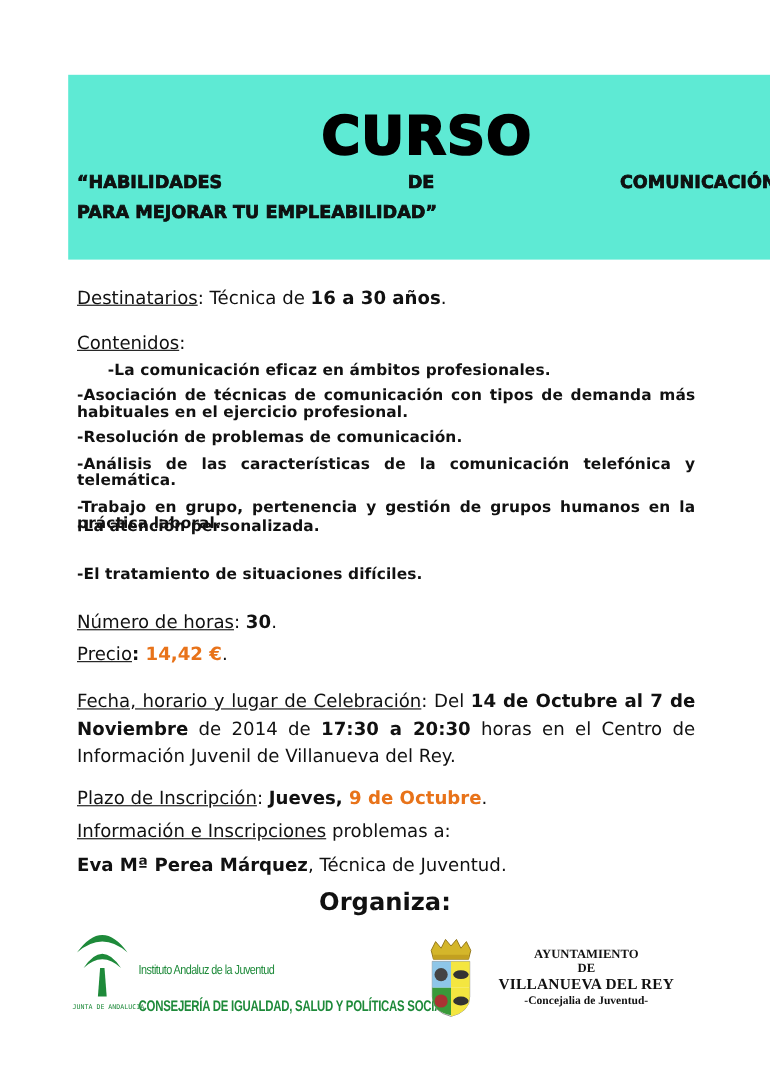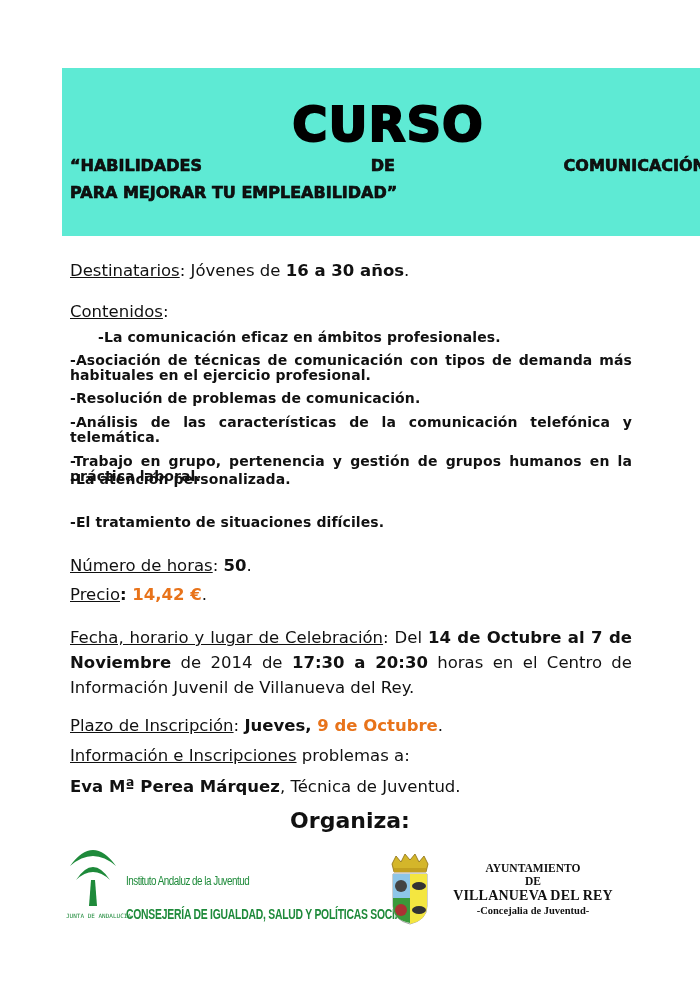--- a/index.html
+++ b/index.html
@@ -36,37 +36,37 @@
       <span>“HABILIDADES</span>
       <span>DE</span>
       <span>COMUNICACIÓN</span>
     </div>
     <div>PARA MEJORAR TU EMPLEABILIDAD”</div>
   </div>
 </div>
 
 <div class="content" style="top:0;">
   <div class="para" style="top:258px;">
-    <span class="label">Destinatarios</span><span>: </span><span>Jóvenes de </span><span class="b">16 a 30 años</span><span>.</span>
+    <span class="label">Destinatarios</span><span>: </span><span>Técnica de </span><span class="b">16 a 30 años</span><span>.</span>
   </div>
 
   <div class="para" style="top:299px;">
     <span class="label">Contenidos</span><span>:</span>
   </div>
 
   <div class="item" style="top:330px;margin-left:28px;">-La comunicación eficaz en ámbitos profesionales.</div>
   <div class="item" style="top:353px;">-Asociación de técnicas de comunicación con tipos de demanda más habituales en el ejercicio profesional.</div>
   <div class="item" style="top:391px;">-Resolución de problemas de comunicación.</div>
   <div class="item" style="top:415px;">-Análisis de las características de la comunicación telefónica y telemática.</div>
   <div class="item" style="top:454px;">-Trabajo en grupo, pertenencia y gestión de grupos humanos en la práctica laboral.</div>
   <div class="item" style="top:472px;">-La atención personalizada.</div>
   <div class="item" style="top:515px;">-El tratamiento de situaciones difíciles.</div>
 
   <div class="para" style="top:553px;">
-    <span class="label">Número de horas</span><span>: </span><span class="b">50</span><span>.</span>
+    <span class="label">Número de horas</span><span>: </span><span class="b">30</span><span>.</span>
   </div>
 
   <div class="para" style="top:582px;">
     <span class="label b" style="font-weight:normal;">Precio</span><span class="b">: </span><span class="orange">14,42 €</span><span>.</span>
   </div>
 
   <div class="para" style="top:625px; text-align: justify;">
     <span class="label">Fecha, horario y lugar de Celebración</span><span>: </span><span>Del </span><span class="b">14 de Octubre al 7 de Noviembre</span><span> de 2014 de </span><span class="b">17:30 a 20:30</span><span> horas en el Centro de Información Juvenil de Villanueva del Rey.</span>
   </div>
 

